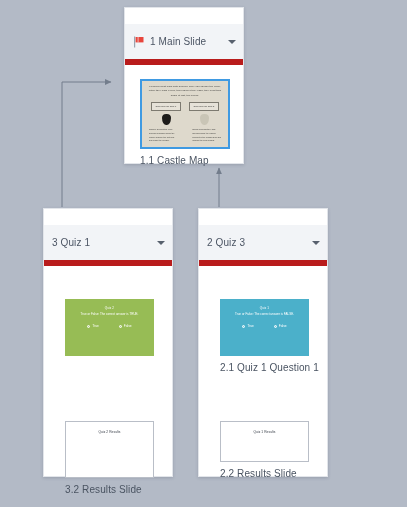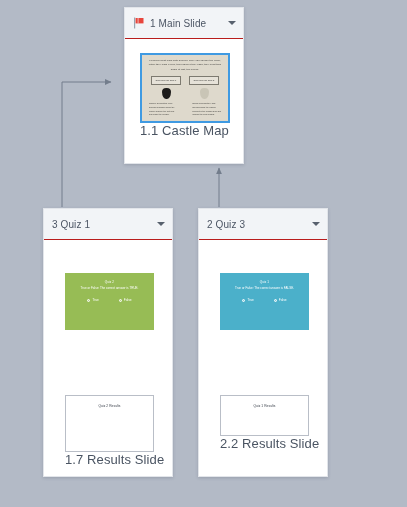--- a/index.html
+++ b/index.html
@@ -26,26 +26,27 @@
 
   
   .panel {
     position: absolute;
     background: #ffffff;
     border: 1px solid #e2e5ea;
     box-shadow: 0 1px 3px rgba(60,70,90,.22);
     z-index: 2;
   }
   .panel-header {
-    height: 31px;
+    height: 41px;
     background: #f2f4f7;
-    border-bottom: 1px solid #b91c1c;
+    border-bottom: 6px solid #b91c1c;
     display: flex;
     align-items: center;
     padding: 0 7px 0 8px;
+    margin-top: 16px;
   }
   .flag-icon { width: 12px; height: 12px; margin-right: 5px; flex: 0 0 auto; display:block; }
   .panel-title {
     font-size: 10px;
     color: #4c5564;
     letter-spacing: .1px;
     white-space: nowrap;
     overflow: hidden;
     flex: 1 1 auto;
   }
@@ -60,22 +61,23 @@
   .panel-body { position: relative; width: 100%; }
 
   
   .slide-cell { position: absolute; }
   .slide-thumb {
     position: relative;
     width: 100%; height: 100%;
     overflow: hidden;
   }
   .slide-caption {
-    font-size: 13px;
+    font-size: 10px;
     color: #4a5462;
+    margin-top: 6px;
     white-space: nowrap;
     letter-spacing: .1px;
   }
 
   
   .castle {
     background: #ded9cc;
     border: 2px solid #3f9ae2;
   }
   .castle-inner { position: absolute; inset: 0; padding: 4px 5px; }
@@ -242,21 +244,21 @@
               <span class="quiz-option-label">False</span>
             </div>
           </div>
         </div>
       </div>
 
       <div class="slide-cell" style="left:21px; top:155px; width:89px; height:57px;">
         <div class="slide-thumb results">
           <div class="results-title">Quiz 2 Results</div>
         </div>
-        <div class="slide-caption">1.7 Results Slide</div>
+        <div class="slide-caption">3.2 Results Slide</div>
       </div>
 
     </div>
   </div>
 
   <div class="panel" style="left:198px; top:208px; width:130px; height:269px;">
     <div class="panel-header">
       <span class="panel-title">2 Quiz 3</span>
       <span class="caret"></span>
     </div>
@@ -270,20 +272,21 @@
             <div class="quiz-option">
               <span class="radio"></span>
               <span class="quiz-option-label">True</span>
             </div>
             <div class="quiz-option">
               <span class="radio"></span>
               <span class="quiz-option-label">False</span>
             </div>
           </div>
         </div>
+        <div class="slide-caption">2.1 Quiz 1 Question 1</div>
       </div>
 
       <div class="slide-cell" style="left:21px; top:155px; width:89px; height:41px;">
         <div class="slide-thumb results">
           <div class="results-title">Quiz 1 Results</div>
         </div>
         <div class="slide-caption">2.2 Results Slide</div>
       </div>
 
     </div>

